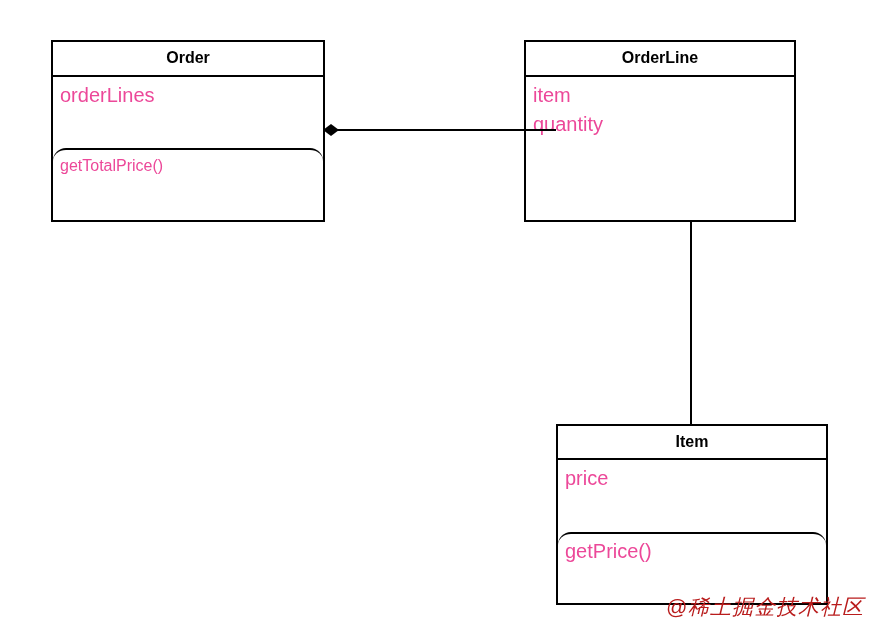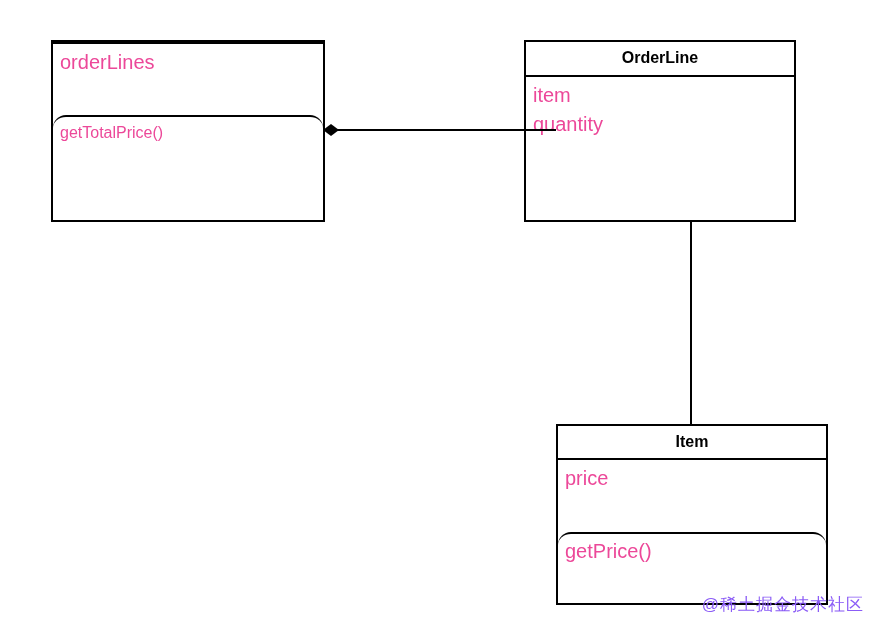--- a/index.html
+++ b/index.html
@@ -72,32 +72,34 @@
   .v-line {
     position: absolute;
     left: 690px; top: 222px;
     width: 2px; height: 202px;
     background: #000000;
   }
   
   .watermark {
     position: absolute;
     right: 22px; top: 593px;
-    font-size: 17px;
+    font-size: 21px;
     letter-spacing: 1px;
-    color: #8b5cf6;
+    color: #b91c1c;
     z-index: 5;
+    font-style: italic;
   }
 </style>
 </head>
 <body>
 
 <div class="canvas">
 
   <div class="uml-class box-order">
+    <div class="uml-title">Order</div>
     <div class="uml-attrs">
       <div>orderLines</div>
     </div>
     <div class="uml-methods small">
       <div>getTotalPrice()</div>
     </div>
   </div>
 
   <div class="uml-class box-orderline">
     <div class="uml-title">OrderLine</div>

